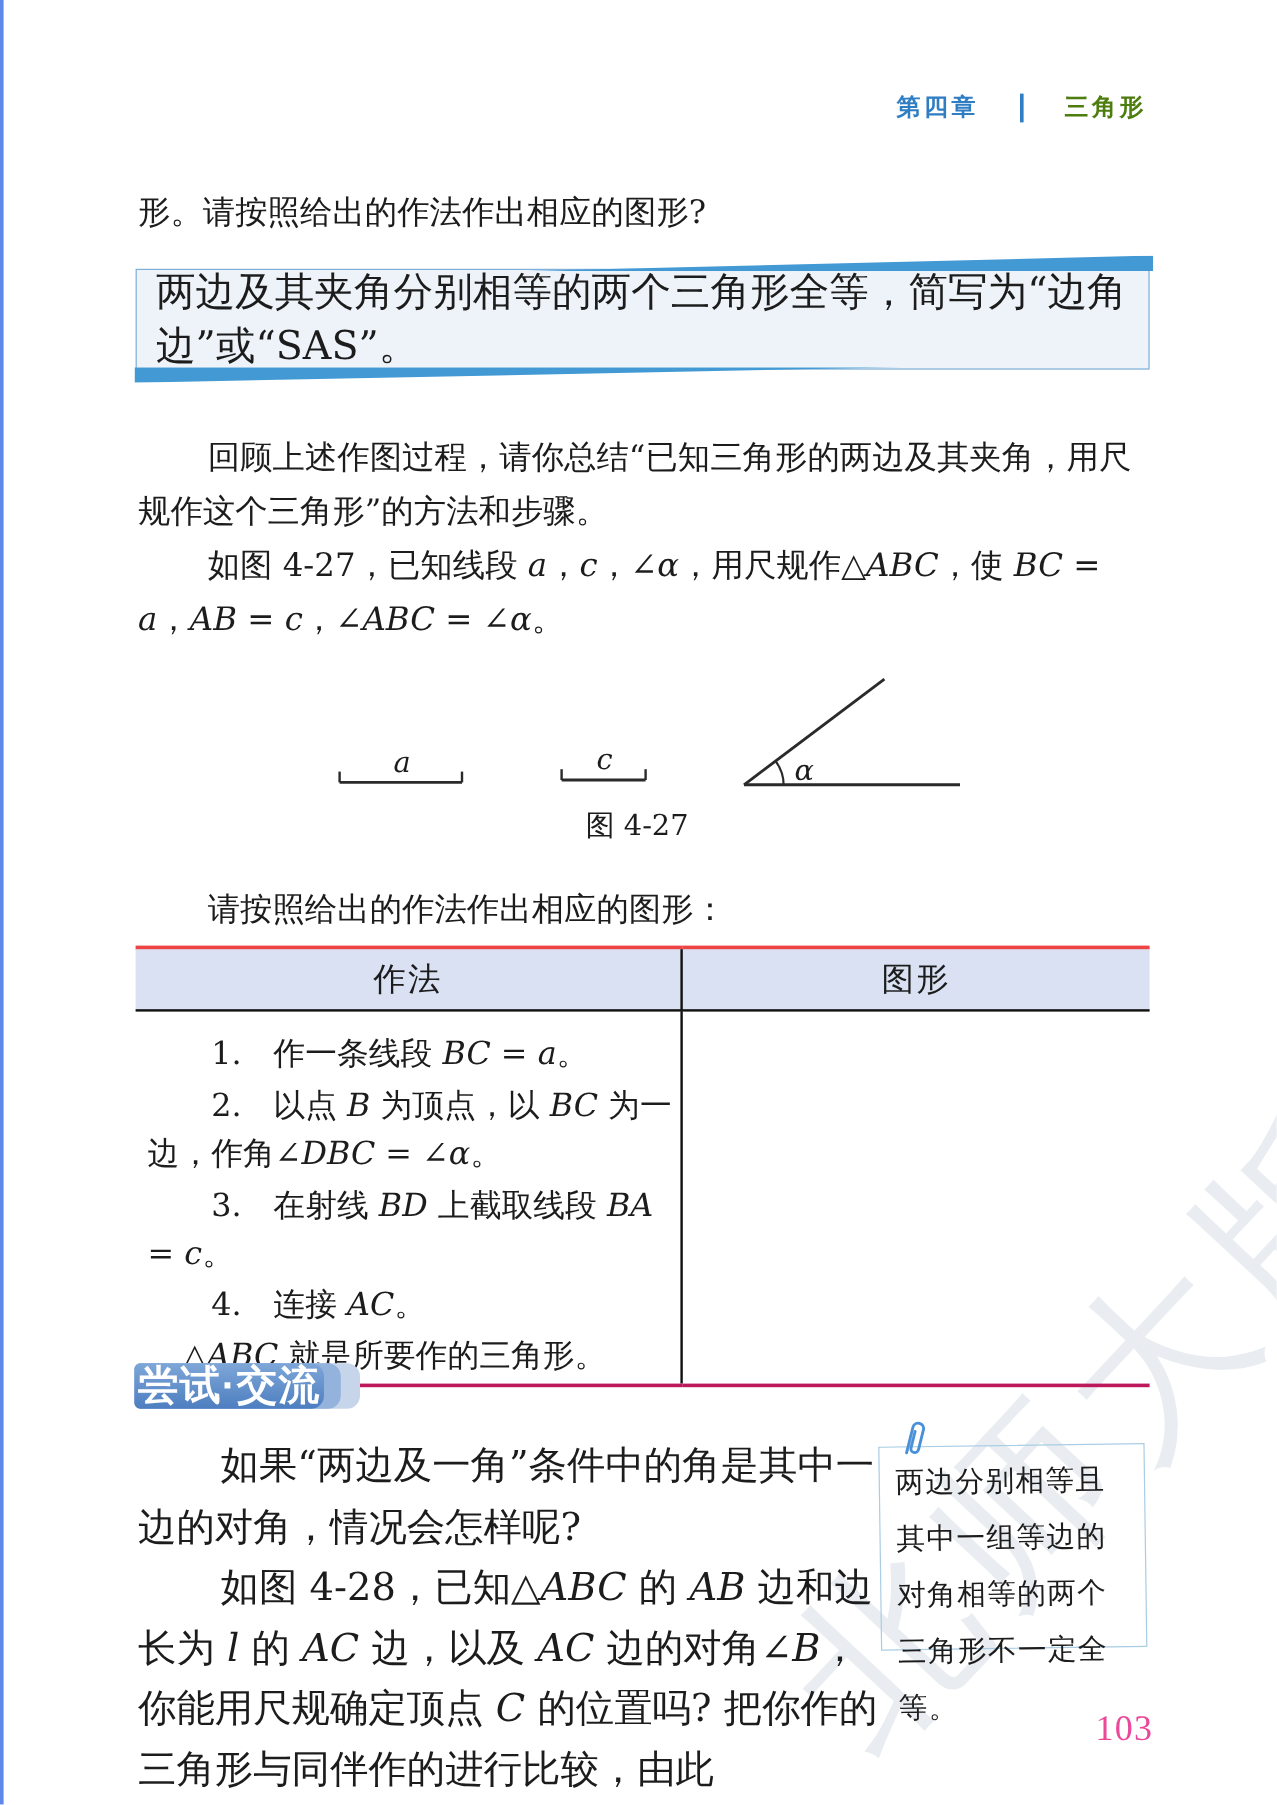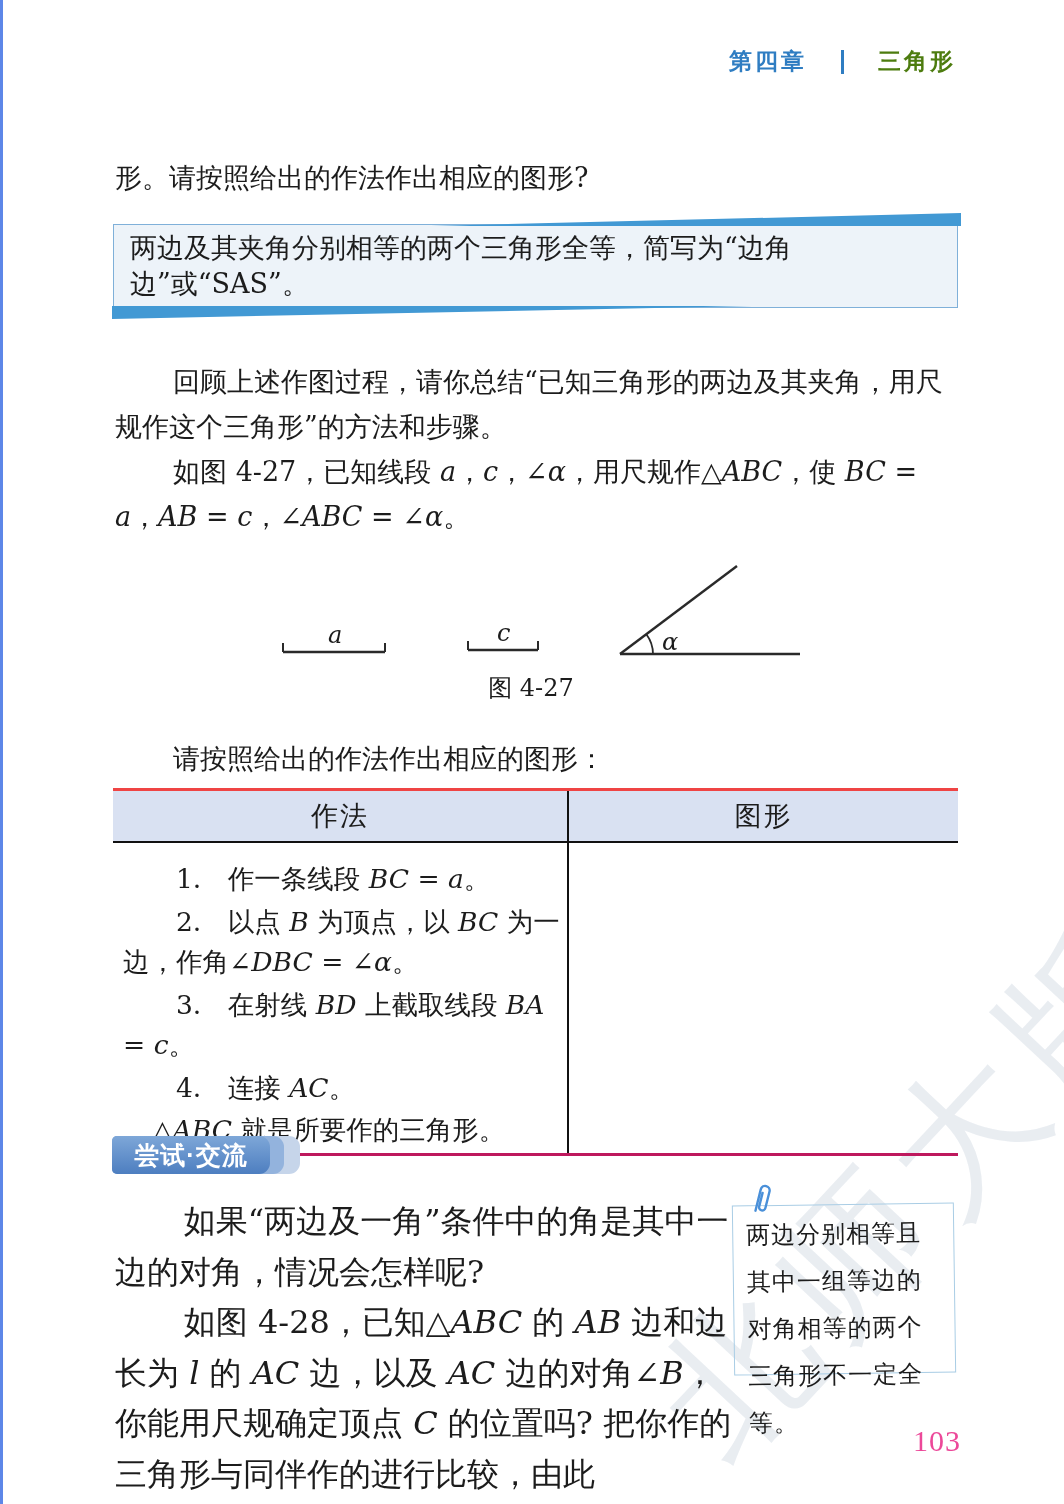--- a/index.html
+++ b/index.html
@@ -11,41 +11,41 @@
   .left-edge { position:absolute; left:0; top:0; width:3px; height:100%; background:var(--left_edge); }
 
   .watermark {
     position:absolute; left:742px; top:1332px; z-index:0;
     font-size:150px; line-height:150px; letter-spacing:16px; white-space:nowrap;
     color:var(--watermark); opacity:0.55;
     transform:rotate(-47deg); transform-origin:0 100%;
   }
 
   .chapter-header {
-    position:absolute; top:46px; right:108px; z-index:1;
+    position:absolute; top:76px; right:108px; z-index:1;
     display:flex; align-items:center; gap:34px;
-    font-family:"Liberation Sans","DejaVu Sans",sans-serif; font-weight:bold; font-size:23px;
+    font-family:"Liberation Sans","DejaVu Sans",sans-serif; font-weight:bold; font-size:20px;
   }
   .chapter-header .chapter { color:var(--chapter_blue); letter-spacing:3px; }
   .header-divider { width:3px; height:24px; background:var(--chapter_blue); }
   .chapter-header .section { color:#4d7c0f; letter-spacing:3px; }
 
   .body-text { position:absolute; left:115px; width:846px; margin:0; font-size:27px; line-height:45px; z-index:1; }
   .indent { text-indent:2.15em; }
   #intro  { top:155px; }
   #review { top:359px; }
   #figintro { top:449px; }
   #prompt { top:736px; }
 
   .theorem-box {
     position:absolute; left:113px; top:224px; width:845px; height:84px; z-index:1;
     background:var(--box_bg); border:1px solid var(--box_border); box-sizing:border-box;
     display:flex; align-items:center;
   }
-  .theorem-box p { margin:0; padding:0 10px 0 16px; font-size:27px; }
+  .theorem-box p { margin:0; padding:0 10px 0 16px; font-size:33px; }
   .stripe { position:absolute; background:var(--stripe_blue); }
   .stripe.top    { right:-4px; top:-12px;   width:530px; height:13px; clip-path:polygon(0 100%,100% 0,100% 100%); }
   .stripe.bottom { left:-2px; bottom:-12px; width:640px; height:13px; clip-path:polygon(0 0,100% 0,0 100%); }
 
   .fig427 { position:absolute; left:270px; top:550px; width:550px; z-index:1; }
   .fig427 svg { display:block; }
   .fig427 .geo { stroke:#2a2a2a; stroke-width:2.4; fill:none; }
   .fig427 .tick { stroke:#2a2a2a; stroke-width:2; }
   .fig427 .arc { stroke:#2a2a2a; stroke-width:1.8; fill:none; }
   .fig427 text { font-family:"DejaVu Serif",serif; font-style:italic; font-size:24px; fill:#1c1c1c; }
@@ -69,21 +69,21 @@
   .badge .layer { position:absolute; top:0; left:0; height:38px; border-radius:5px 11px 11px 5px; }
   .badge .l2 { width:188px; background:var(--badge_l2); }
   .badge .l1 { width:172px; background:var(--badge_l1); }
   .badge-core {
     position:relative; width:158px; height:38px; border-radius:5px 11px 11px 5px;
     background:linear-gradient(180deg,var(--badge_top),var(--badge_bottom));
     display:flex; align-items:center; justify-content:center;
   }
   .badge-text {
     color:#fff; font-family:Liberation Sans, sans-serif;
-    font-weight:bold; font-size:25px; letter-spacing:1px;
+    font-weight:bold; font-size:34px; letter-spacing:1px;
   }
 
   .bottom-text { position:absolute; left:115px; top:1196px; width:632px; z-index:1; }
   .bottom-text p { margin:0; font-size:32px; line-height:50.5px; text-indent:2.15em; }
 
   .note-box {
     position:absolute; left:733px; top:1204px; width:222px; height:170px; z-index:1;
     border:1px solid var(--note_border); box-sizing:border-box; padding:6px 12px 0 13px;
     background:transparent; transform:rotate(-0.8deg);
   }

